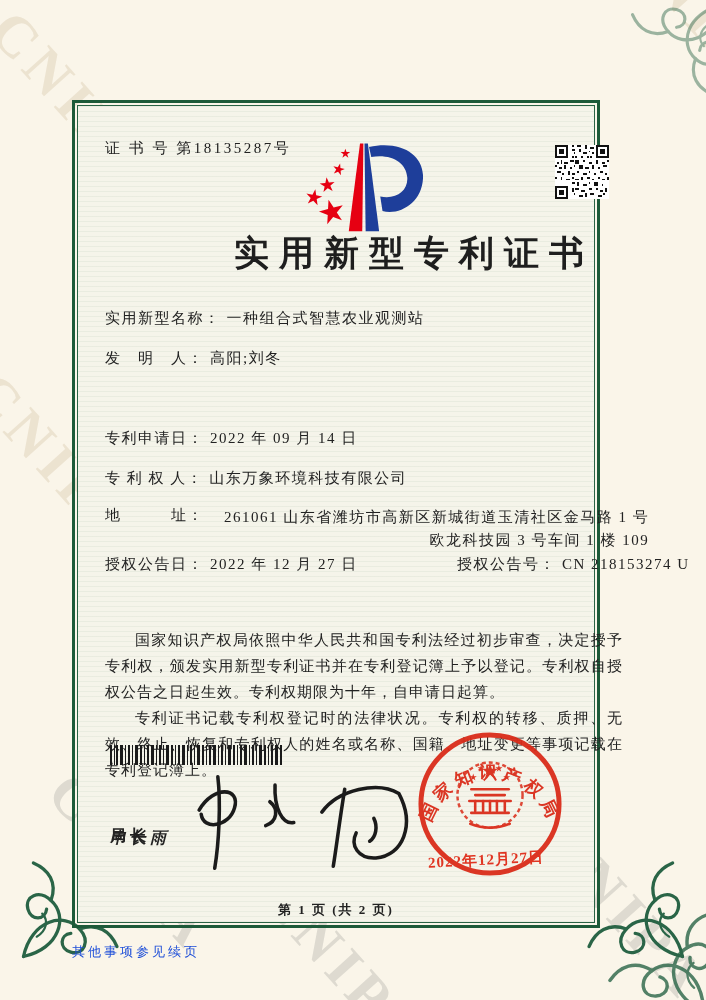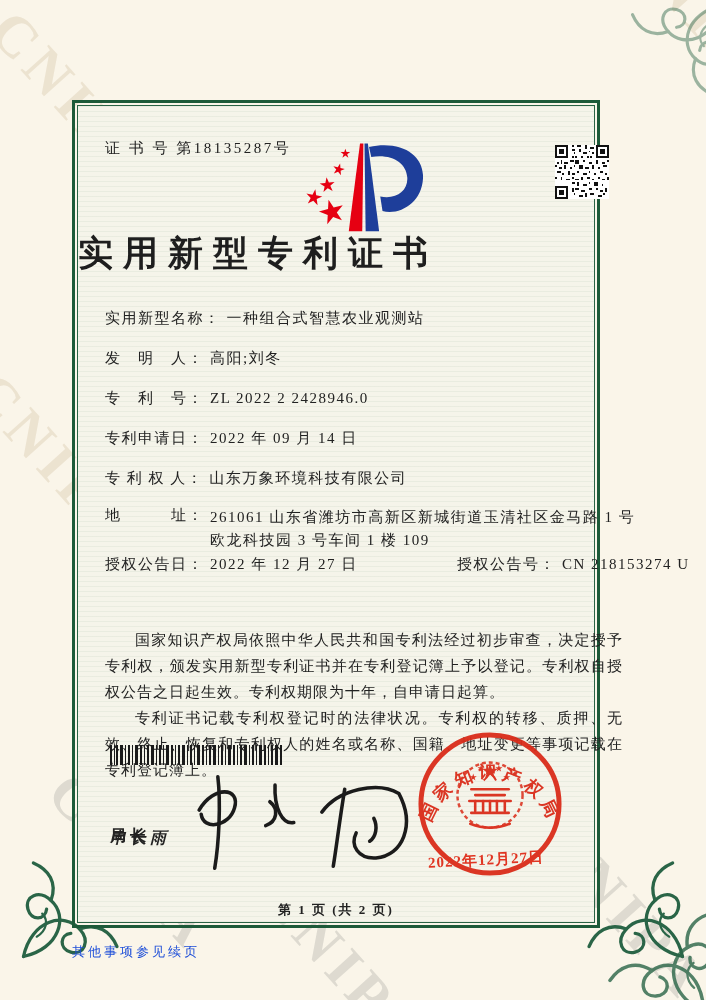--- a/index.html
+++ b/index.html
@@ -27,30 +27,30 @@
       repeating-linear-gradient(180deg, rgba(130,165,135,0.10) 0px, rgba(130,165,135,0.10) 1px, transparent 1px, transparent 5px),
       #f5f4ea;
   }
   .cert-no {
     position:absolute; left:27px; top:33px; font-size:15px; color:#222;
     letter-spacing:2.5px; white-space:nowrap;
   }
   .logo { position:absolute; left:210px; top:34px; }
   .qr { position:absolute; left:477px; top:39px; }
   .title {
-    position:absolute; top:124px; left:0; width:100%; text-align:left;
+    position:absolute; top:124px; left:0; width:100%; text-align:right;
     font-size:35px; font-weight:700; color:#1e1e1e; letter-spacing:10px; white-space:nowrap;
   }
   .field-row {
     position:absolute; left:27px; font-size:15px; color:#222;
     letter-spacing:1.5px; white-space:nowrap;
   }
   .field-row .lbl { display:inline-block; }
   .field-row .val { margin-left:6px; }
-  .addr-block { display:inline-block; vertical-align:top; margin-left:6px; }
+  .addr-block { display:inline-block; vertical-align:top; margin-left:20px;text-align:right; }
   .addr-block span { display:block; line-height:23px; }
   .grant-no-pair { position:absolute; left:352px; top:0; }
   .paras {
     position:absolute; left:27px; top:478px; width:518px;
     font-size:15px; line-height:26px; color:#222; text-align:justify;
     letter-spacing:1px;
     margin-top:43px;
   }
   .paras p { margin:0; text-indent:2em; }
   .barcode { position:absolute; left:32px; top:639px; }
@@ -152,23 +152,20 @@
       </svg>
 
       <div class="title">实用新型专利证书</div>
 
       <div class="field-row" style="top:203px">
         <span class="lbl">实用新型名称：</span><span class="val">一种组合式智慧农业观测站</span>
       </div>
       <div class="field-row" style="top:243px">
         <span class="lbl">发　明　人：</span><span class="val">高阳;刘冬</span>
       </div>
-      <div class="field-row" style="top:283px">
-        <span class="lbl">专　利　号：</span><span class="val">ZL 2022 2 2428946.0</span>
-      </div>
       <div class="field-row" style="top:323px">
         <span class="lbl">专利申请日：</span><span class="val">2022 年 09 月 14 日</span>
       </div>
       <div class="field-row" style="top:363px">
         <span class="lbl">专 利 权 人：</span><span class="val">山东万象环境科技有限公司</span>
       </div>
       <div class="field-row" style="top:400px">
         <span class="lbl" style="vertical-align:top">地　　　址：</span><span class="addr-block"><span>261061 山东省潍坊市高新区新城街道玉清社区金马路 1 号</span><span>欧龙科技园 3 号车间 1 楼 109</span></span>
       </div>
       <div class="field-row" style="top:449px">

